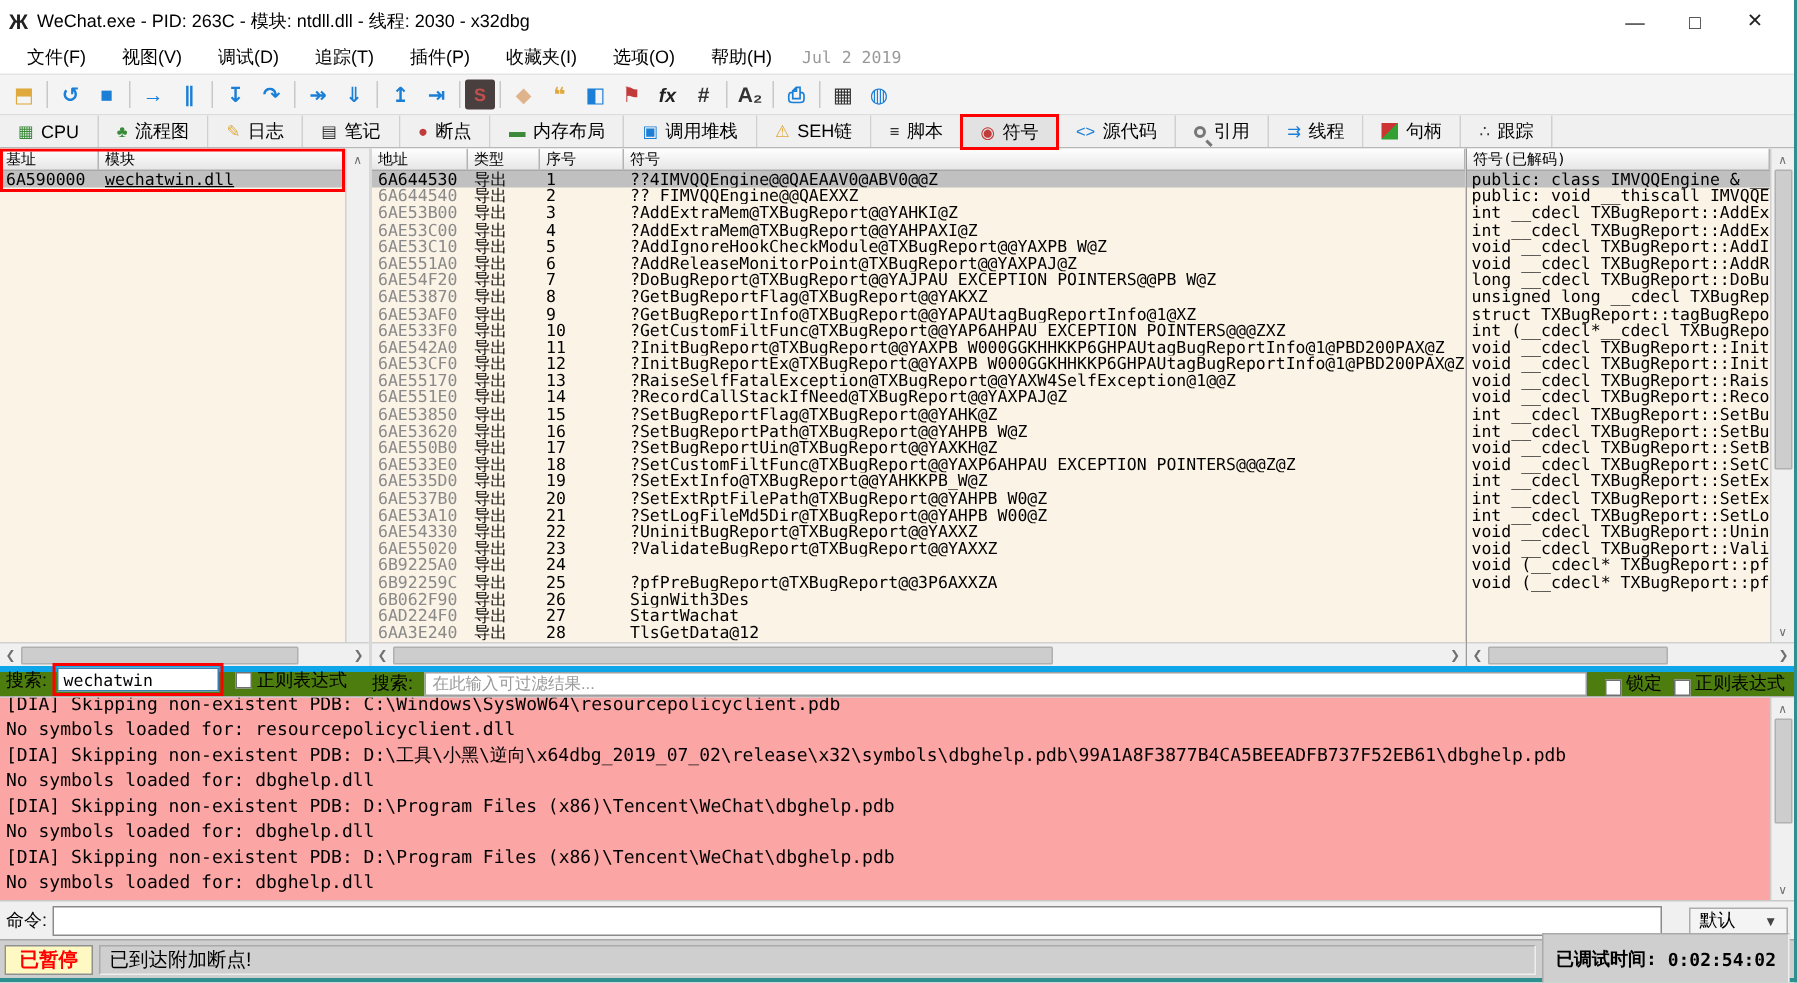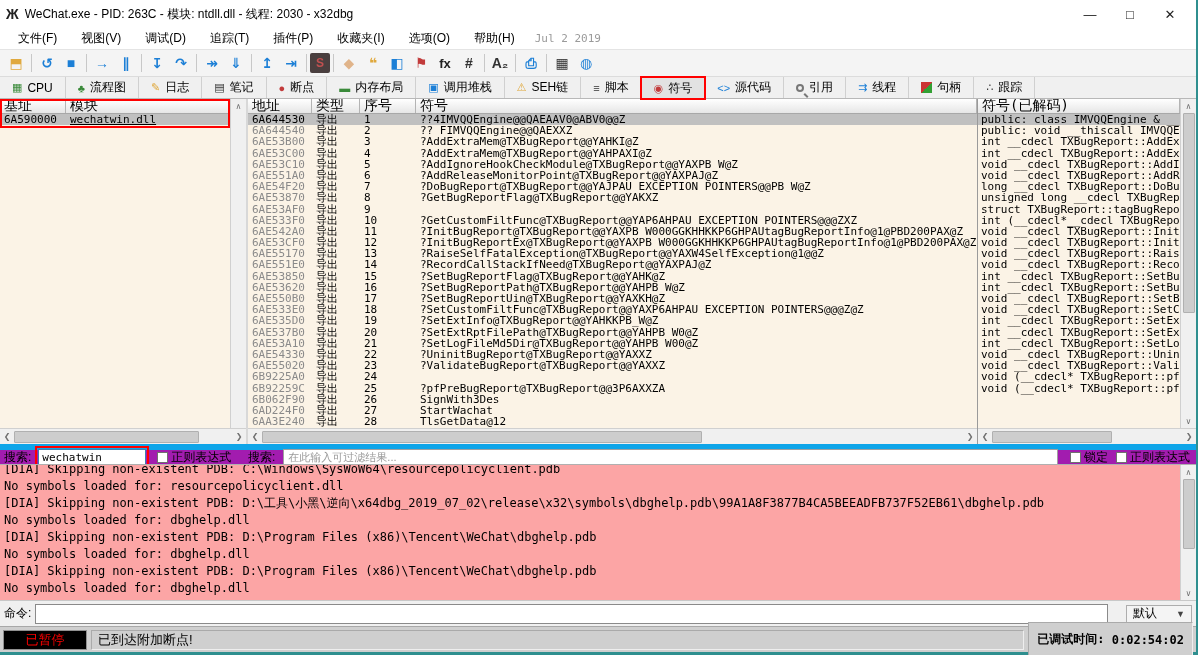--- a/index.html
+++ b/index.html
@@ -20,42 +20,42 @@
   .menu-item { padding:2px 12px; font-size:12px; }
   .build-date { color:#9a9a9a; font-family:"DejaVu Sans Mono",monospace; font-size:11px; margin-left:8px; }
 
   
   .toolbar { height:27px; background:#f4f4f4; display:flex; align-items:center; padding-left:4px; flex:0 0 auto; border-bottom:1px solid #dcdcdc; }
   .tb-icon { width:24px; height:22px; display:flex; align-items:center; justify-content:center; font-size:14px; font-weight:bold; }
   .tb-sep { width:1px; height:18px; background:#c8c8c8; margin:0 3px; }
   .c-blue { color:#1c7fd6; } .c-yellow { color:#e0a93e; } .c-red { color:#c23b3b; }
   .c-dark { color:#333; } .c-green { color:#3a8a3a; } .c-tan { color:#e0b48a; }
   .tb-s { background:#4a3f3f; color:#c05050; font-size:12px; width:20px; height:20px; border-radius:2px; }
-  .tb-fx { font-weight:bold; color:#222; font-size:13px; }
+  .tb-fx { font-style:italic; font-weight:bold; color:#222; font-size:13px; }
 
   
   .tabbar { height:22px; background:#f0f0f0; display:flex; align-items:stretch; border-bottom:1px solid #b8b8b8; flex:0 0 auto; }
   .tab { display:flex; align-items:center; gap:5px; padding:0 12px; font-size:12px; border-right:1px solid #d0d0d0; position:relative; background:#f0f0f0; }
   .tab .ticon { font-size:11px; }
   .tab.active { background:#e2e2e2; border-top:1px solid #999; }
   .tab.active::after { content:""; position:absolute; left:-2px; top:-2px; right:-2px; bottom:-2px; border:2px solid #f00; pointer-events:none; z-index:5; }
   .ticon-blocks { width:11px; height:11px; background:linear-gradient(135deg,#cc3333 50%,#33a033 50%); display:inline-block; }
   .ticon-mag { width:8px; height:8px; border:2px solid #777; border-radius:50%; display:inline-block; position:relative; }
   .ticon-mag::after { content:""; position:absolute; width:2px; height:5px; background:#777; transform:rotate(-45deg); left:7px; top:7px; }
 
   
   .main { flex:0 0 auto; height:345px; display:flex; background:#f0f0f0; }
   .mono { font-family:"DejaVu Sans Mono","Liberation Mono",monospace; }
   .panel-left-wrap { width:248px; display:flex; flex-direction:column; border-right:2px solid #d8d8d8; }
   .panel-mid-wrap { width:730px; display:flex; flex-direction:column; border-right:1px solid #9a9a9a; }
   .panel-right-wrap { width:218px; display:flex; flex-direction:column; }
   .table-zone { flex:1 1 auto; display:flex; overflow:hidden; }
   .tbl { flex:1 1 auto; display:flex; flex-direction:column; overflow:hidden; position:relative; background:#fbf3e6; }
   .thead { height:15px; display:flex; background:linear-gradient(#ffffff,#e6e6e6); border-bottom:1px solid #a8a8a8; flex:0 0 auto; }
-  .th { font-size:14px; padding:0 4px; border-right:1px solid #b4b4b4; display:flex; align-items:center; }
+  .th { font-size:10px; padding:0 4px; border-right:1px solid #b4b4b4; display:flex; align-items:center; }
   .rows { flex:1 1 auto; overflow:hidden; }
   .row { display:flex; height:11.2px; line-height:11.2px; font-size:11px; white-space:nowrap; }
   .rows > div:first-of-type { background:#c0c0c0; }
   .cell { padding:0 4px; overflow:hidden; }
   .addr { color:#8a8a8a; }
   .rows > div:first-of-type .addr { color:#000; }
   .w-addr { width:64px; flex:0 0 auto; } .w-type { width:48px; flex:0 0 auto; }
   .w-ord { width:56px; flex:0 0 auto; } .w-sym { flex:1 1 auto; }
   .w-base { width:66px; flex:0 0 auto; } .w-mod { flex:1 1 auto; }
   .module-name { text-decoration:underline; }
@@ -66,21 +66,21 @@
   .vthumb { width:12px; background:#cdcdcd; border:1px solid #b0b0b0; border-radius:1px; }
   .hscroll { height:16px; flex:0 0 auto; background:#f0f0f0; border-top:1px solid #d0d0d0; display:flex; align-items:center; font-size:8px; color:#707070; }
   .hscroll .arr { width:14px; text-align:center; }
   .hthumb { height:12px; background:#cdcdcd; border:1px solid #b0b0b0; border-radius:1px; }
 
   
   .annot { position:absolute; border:2px solid #f00; pointer-events:none; z-index:6; }
   .annot-modules { left:0; top:0; width:230px; height:29px; }
 
   
-  .searchrow { height:20px; background:#a21caf; display:flex; align-items:center; flex:0 0 auto; font-size:12px; border-top:6px solid #0ea5e9; }
+  .searchrow { height:20px; background:#4d7c0f; display:flex; align-items:flex-end; flex:0 0 auto; font-size:12px; border-top:4px solid #0ea5e9; }
   .searchrow label { padding:0 4px; }
   .red-wrap { border:2px solid #f00; padding:1px; display:inline-flex; }
   .search-input { width:108px; height:16px; border:1px solid #3c7fb1; font-family:"DejaVu Sans Mono",monospace; font-size:11px; padding:0 3px; }
   .filter-input { flex:1 1 auto; height:16px; border:1px solid #a0a0a0; font-size:11px; padding:0 4px; margin:0 4px; }
   .filter-input::placeholder { color:#9a9a9a; }
   .cb { width:11px; height:11px; border:1px solid #707070; background:#fff; display:inline-block; margin:0 3px 0 8px; }
   .left-search-group { width:244px; display:flex; align-items:center; flex:0 0 auto; }
 
   
   .logzone { flex:1 1 auto; display:flex; overflow:hidden; border-top:1px solid #b0b0b0; }
@@ -90,21 +90,21 @@
 
   
   .cmdrow { height:26px; background:#f0f0f0; display:flex; align-items:center; padding:0 4px; flex:0 0 auto; border-top:1px solid #c8c8c8; }
   .cmdrow label { padding-right:4px; }
   .cmd-input { flex:1 1 auto; height:20px; border:1px solid #8a8a8a; font-family:"DejaVu Sans Mono",monospace; font-size:12px; padding:0 4px; }
   .profile-btn { width:66px; height:18px; margin-left:18px; background:#f4f4f4; border:1px solid #adadad; display:flex; align-items:center; justify-content:space-between; padding:0 6px; font-size:12px; }
   .profile-btn .caret { font-size:9px; color:#444; }
 
   
   .statusbar { height:26px; background:#cfcfcf; display:flex; align-items:center; padding:2px 3px; gap:4px; flex:0 0 auto; border-top:1px solid #a8a8a8; }
-  .status-badge { width:84px; height:20px; background:#000000; color:#f00; font-weight:normal; display:flex; align-items:center; justify-content:center; border:1px solid #909090; font-size:13px; }
+  .status-badge { width:59px; height:20px; background:#fef9c3; color:#f00; font-weight:bold; display:flex; align-items:center; justify-content:center; border:1px solid #909090; font-size:13px; }
   .status-msg { flex:1 1 auto; height:20px; background:#cfcfcf; border:1px solid #aaa; border-right-color:#eee; border-bottom-color:#eee; display:flex; align-items:center; padding:0 6px; font-size:13px; }
   .status-time { height:36px; background:#cfcfcf; border:1px solid #aaa; border-right-color:#eee; border-bottom-color:#eee; display:flex; align-items:center; padding:0 8px; font-size:12px; font-family:"DejaVu Sans Mono",monospace; font-weight:bold; }
 </style>
 </head>
 <body>
 
 <div class="window">
 
   <div class="titlebar">
     <span class="app-icon">Ж</span>
@@ -312,20 +312,21 @@
               <div class="row">
                 <span class="cell w-addr addr">6AE53870</span>
                 <span class="cell w-type">导出</span>
                 <span class="cell w-ord">8</span>
                 <span class="cell w-sym">?GetBugReportFlag@TXBugReport@@YAKXZ</span>
               </div>
               <div class="row">
                 <span class="cell w-addr addr">6AE53AF0</span>
                 <span class="cell w-type">导出</span>
                 <span class="cell w-ord">9</span>
+                <span class="cell w-sym">?GetBugReportInfo@TXBugReport@@YAPAUtagBugReportInfo@1@XZ</span>
               </div>
               <div class="row">
                 <span class="cell w-addr addr">6AE533F0</span>
                 <span class="cell w-type">导出</span>
                 <span class="cell w-ord">10</span>
                 <span class="cell w-sym">?GetCustomFiltFunc@TXBugReport@@YAP6AHPAU_EXCEPTION_POINTERS@@@ZXZ</span>
               </div>
               <div class="row">
                 <span class="cell w-addr addr">6AE542A0</span>
                 <span class="cell w-type">导出</span>

